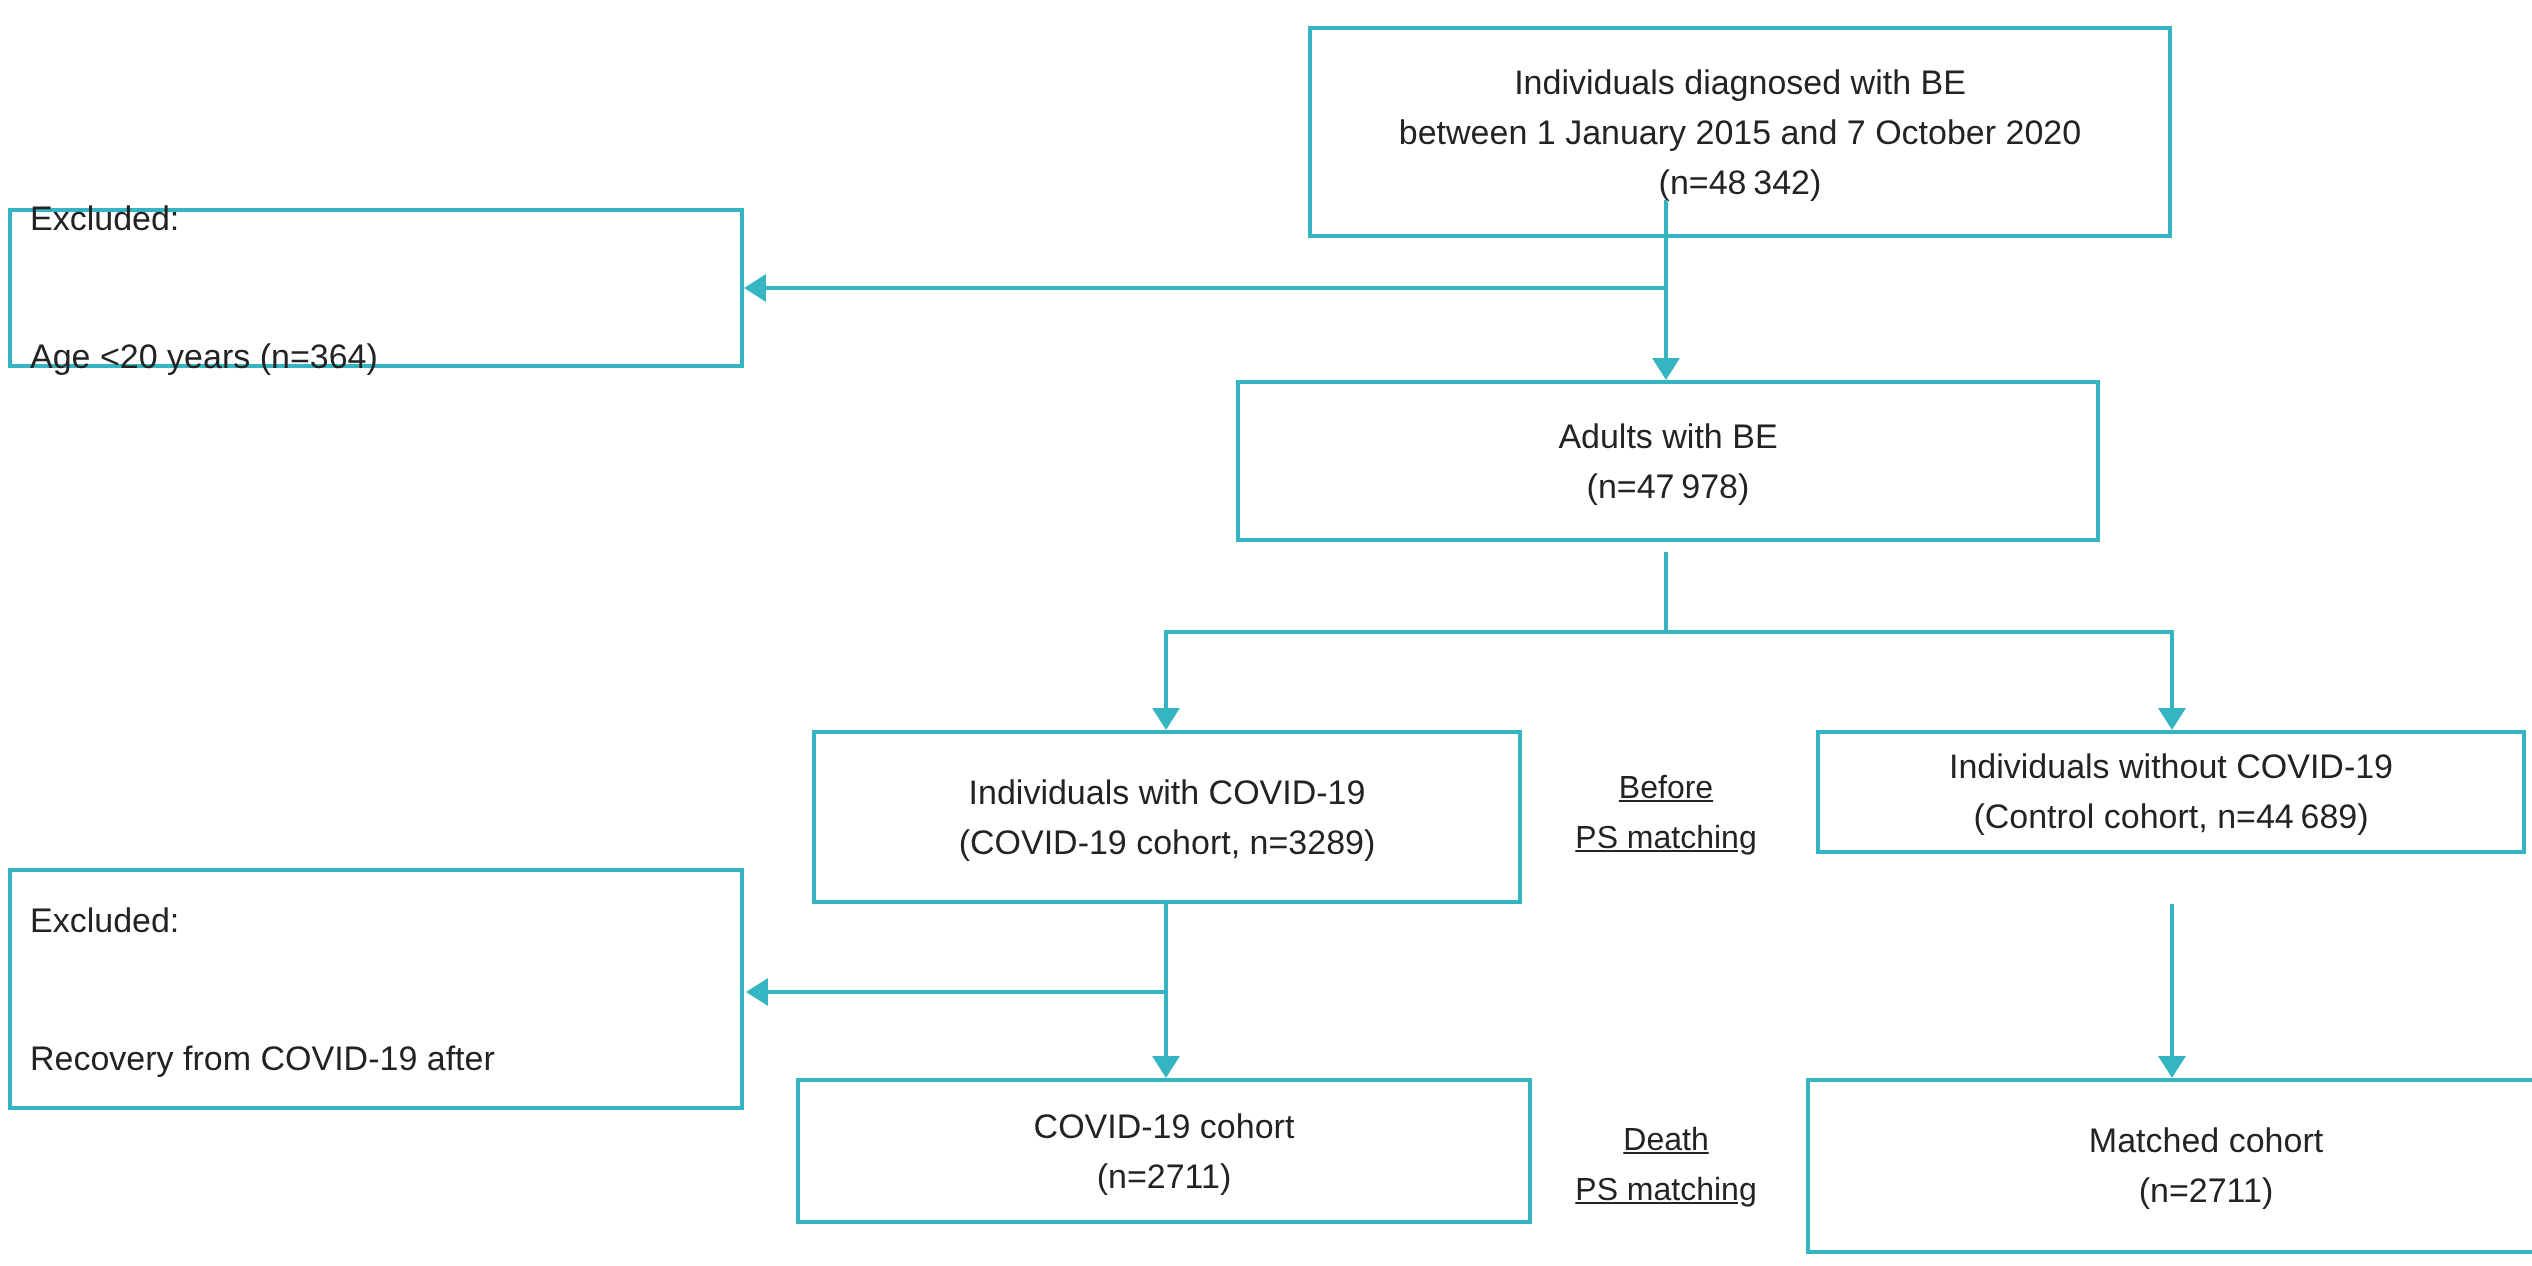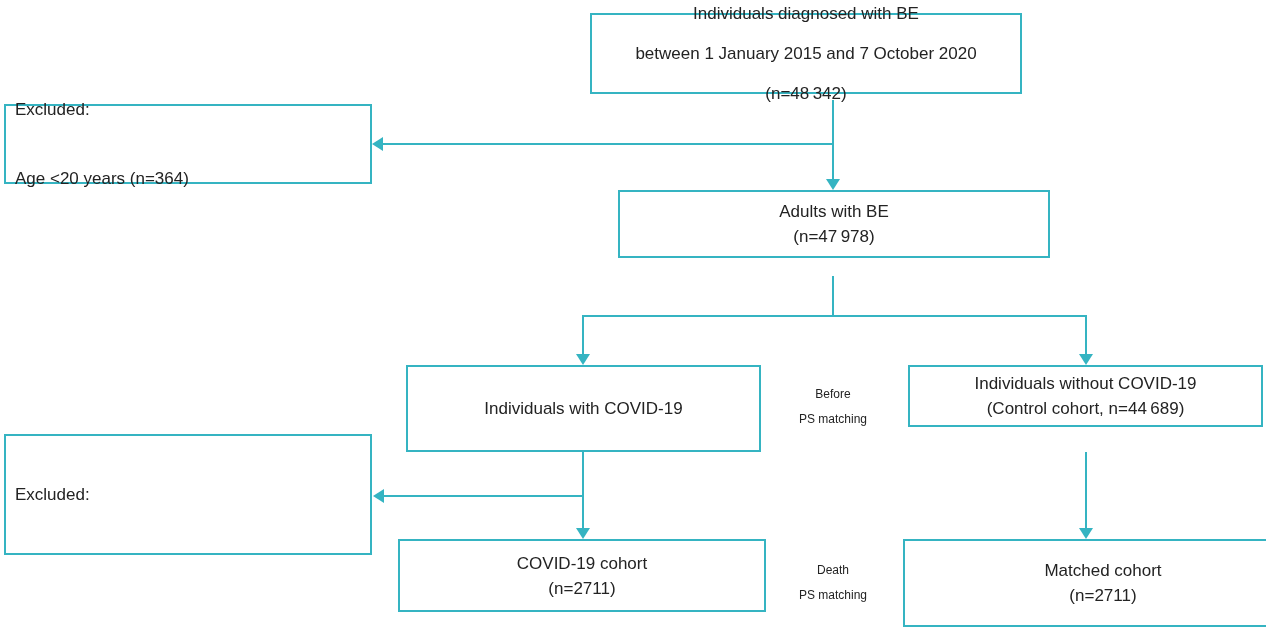--- a/index.html
+++ b/index.html
@@ -34,43 +34,44 @@
     align-items: flex-start;
     text-align: left;
     padding-left: 9px;
     padding-right: 6px;
     gap: 44px;
   }
   .bl { white-space: pre-wrap; }
   .flabel {
     position: absolute;
     color: var(--text);
-    font-size: 12px;
+    font-size: 16px;
     line-height: 25px;
     text-align: center;
+    text-decoration: underline;
   }
   .vline, .hline { position: absolute; background: var(--accent); }
   .vline { width: 2px; }
   .hline { height: 2px; }
   .arrow-down {
     position: absolute; width: 0; height: 0;
     border-left: 7px solid transparent;
     border-right: 7px solid transparent;
     border-top: 11px solid var(--accent);
   }
   .arrow-left {
     position: absolute; width: 0; height: 0;
     border-top: 7px solid transparent;
     border-bottom: 7px solid transparent;
     border-right: 11px solid var(--accent);
   }
   
-  [data-name="box-diagnosed-be"]        { left: 590px; top: 13px;  width: 432px; height: 81px; gap: 15px; }
+  [data-name="box-diagnosed-be"]        { left: 654px; top: 13px;  width: 432px; height: 106px; }
   [data-name="box-excluded-age"]        { left: 4px;   top: 104px; width: 368px; height: 80px; }
-  [data-name="box-adults-be"]           { left: 618px; top: 190px; width: 432px; height: 68px; }
+  [data-name="box-adults-be"]           { left: 618px; top: 190px; width: 432px; height: 81px; }
   [data-name="box-covid-cohort-before"] { left: 406px; top: 365px; width: 355px; height: 87px; }
   [data-name="box-control-cohort-before"]{ left: 908px; top: 365px; width: 355px; height: 62px; }
   [data-name="box-excluded-covid"]      { left: 4px;   top: 434px; width: 368px; height: 121px; }
   [data-name="box-covid-cohort-after"]  { left: 398px; top: 539px; width: 368px; height: 73px; }
   [data-name="box-matched-cohort"]      { left: 903px; top: 539px; width: 400px; height: 88px; }
   [data-name="label-before-ps-matching"]{ left: 758px; top: 382px; width: 150px; }
   [data-name="label-after-ps-matching"] { left: 758px; top: 558px; width: 150px; }
 </style>
 </head>
 <body>
@@ -88,29 +89,31 @@
     <div class="bl" data-name="box-line">Age &lt;20 years (n=364)</div>
   </div>
 
   <div class="box" data-name="box-adults-be">
     <div class="bl" data-name="box-line">Adults with BE</div>
     <div class="bl" data-name="box-line">(n=47 978)</div>
   </div>
 
   <div class="box" data-name="box-covid-cohort-before">
     <div class="bl" data-name="box-line">Individuals with COVID-19</div>
+    <div class="bl" data-name="box-line">(COVID-19 cohort, n=3289)</div>
   </div>
 
   <div class="box" data-name="box-control-cohort-before">
     <div class="bl" data-name="box-line">Individuals without COVID-19</div>
     <div class="bl" data-name="box-line">(Control cohort, n=44 689)</div>
   </div>
 
   <div class="box left" data-name="box-excluded-covid">
     <div class="bl" data-name="box-line">Excluded:</div>
+    <div class="bl" data-name="box-line">Recovery from COVID-19 after</div>
   </div>
 
   <div class="box" data-name="box-covid-cohort-after">
     <div class="bl" data-name="box-line">COVID-19 cohort</div>
     <div class="bl" data-name="box-line">(n=2711)</div>
   </div>
 
   <div class="box" data-name="box-matched-cohort">
     <div class="bl" data-name="box-line">Matched cohort</div>
     <div class="bl" data-name="box-line">(n=2711)</div>

